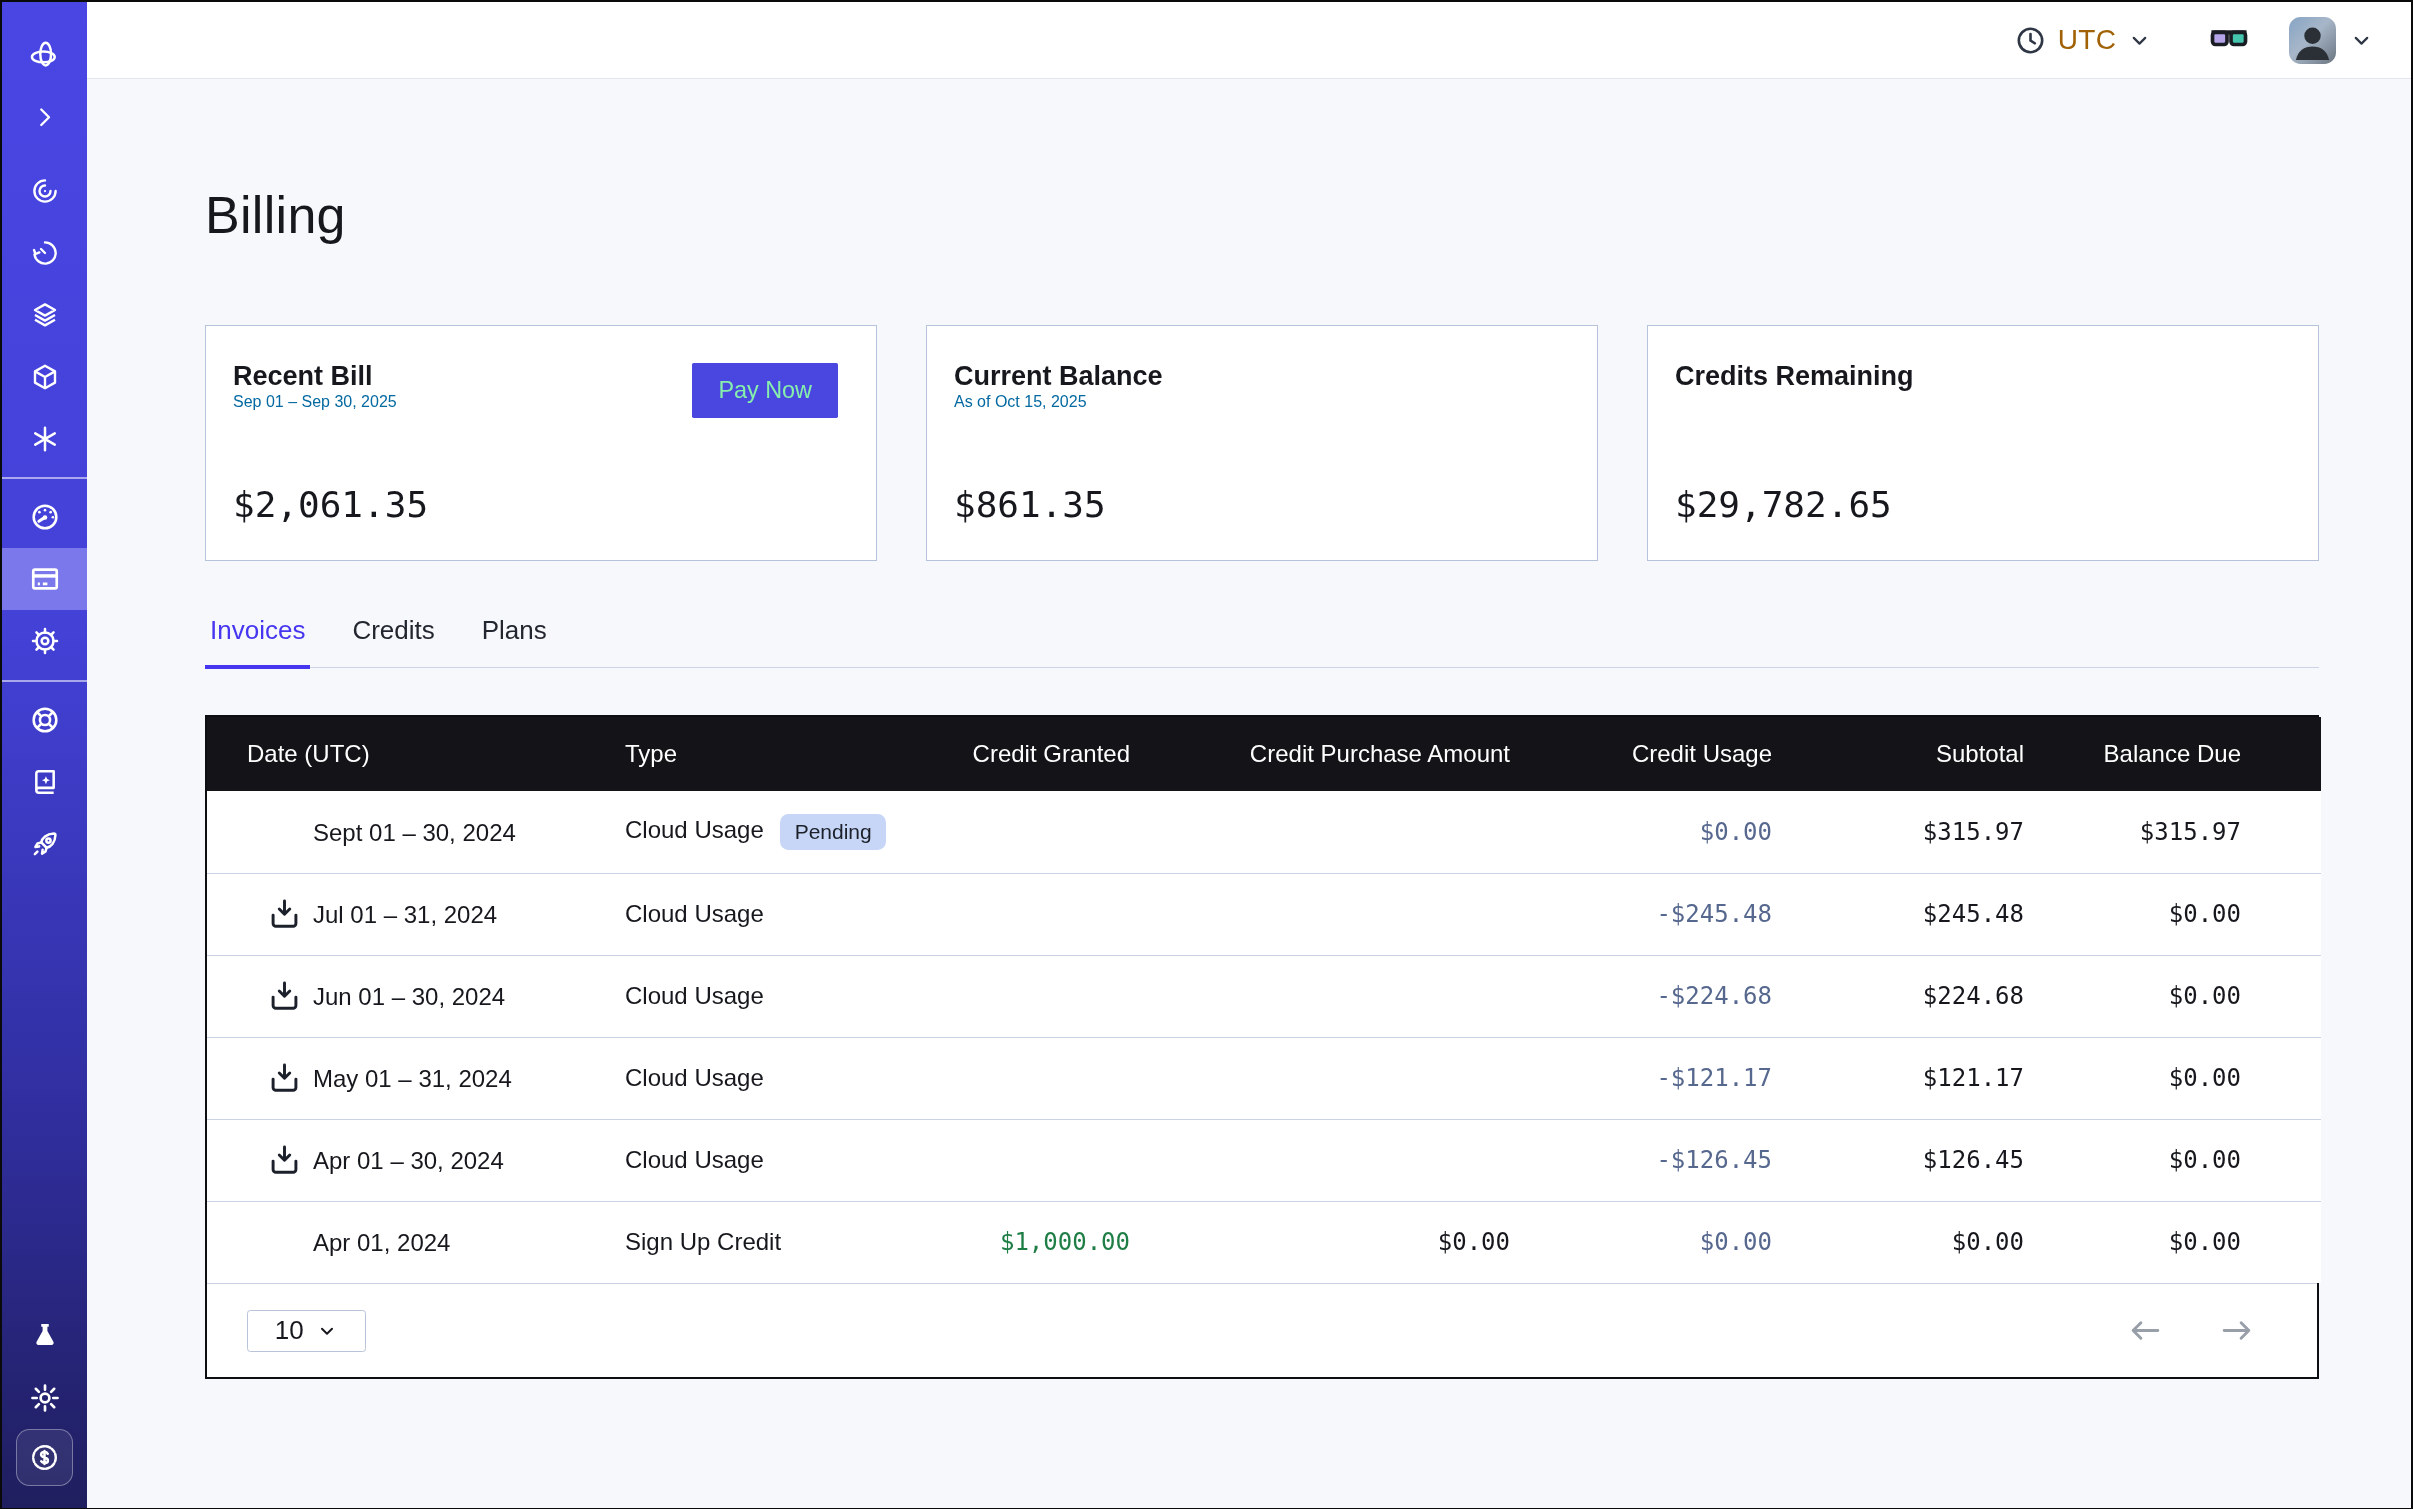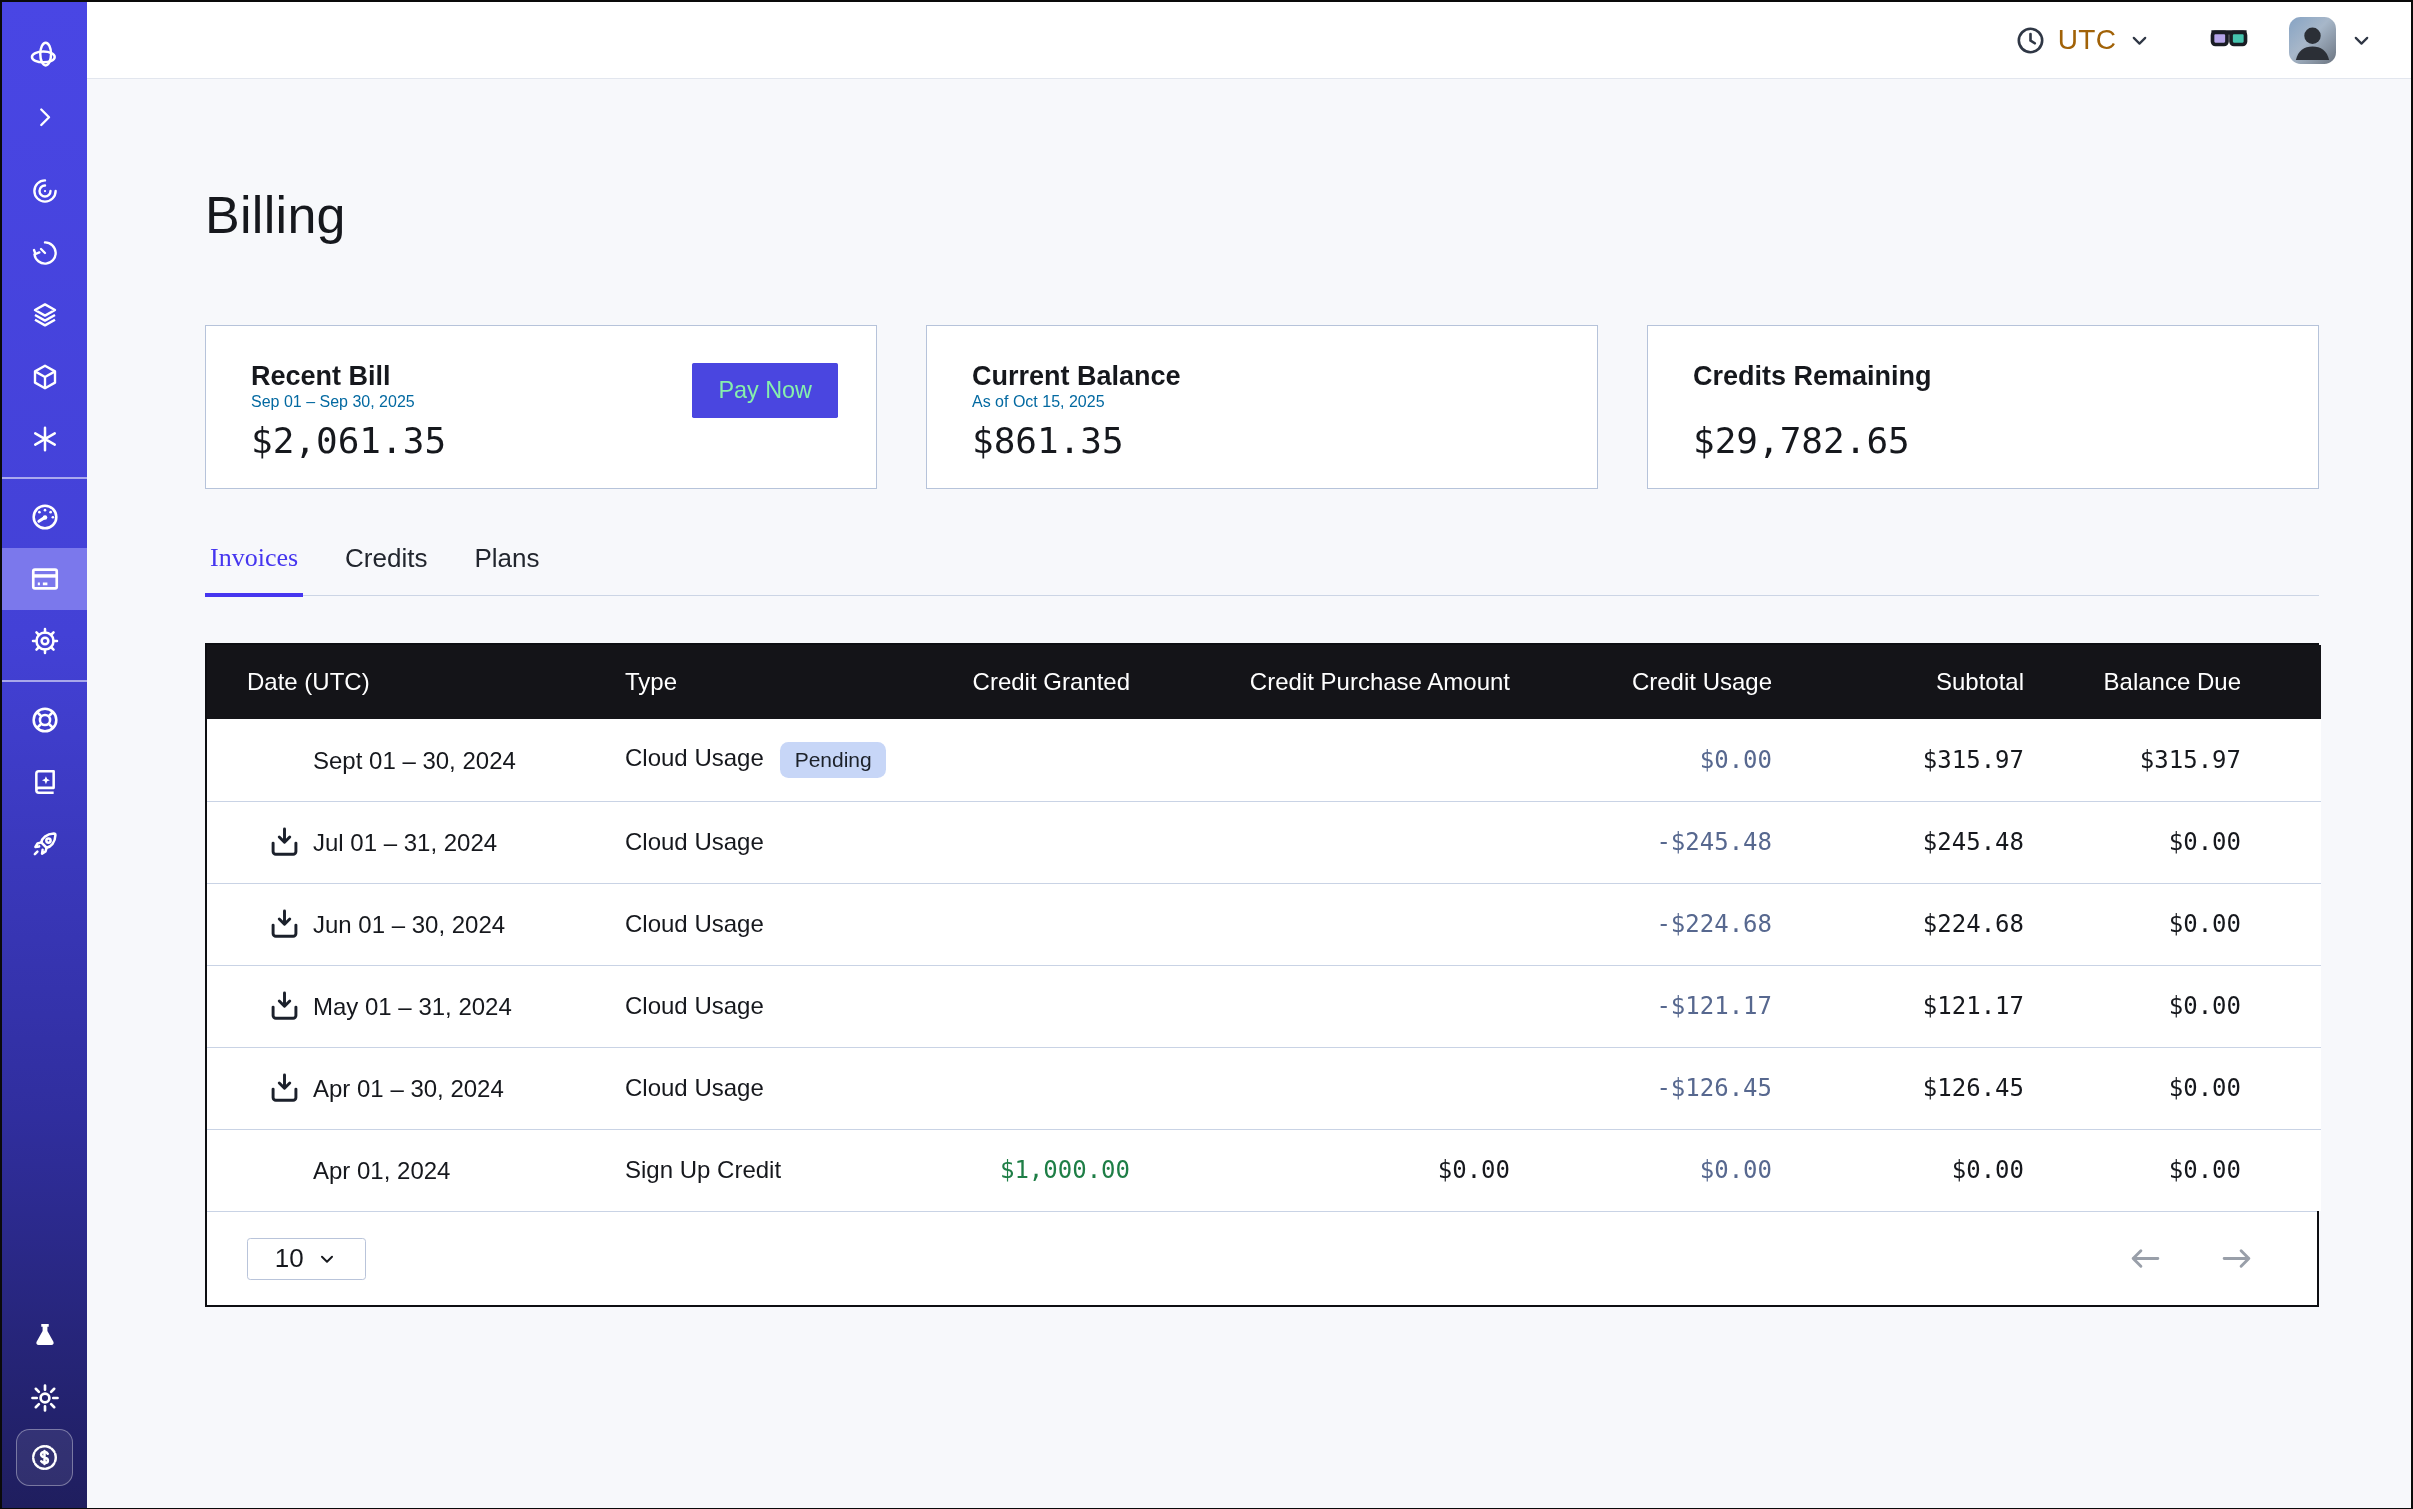--- a/index.html
+++ b/index.html
@@ -54,38 +54,38 @@
   .account-chevron { margin-left: 12.6px; cursor: pointer; display: flex; }
 
   
   .content { position: absolute; left: 85px; top: 79px; right: 0; bottom: 0; background: #f7f8fb; overflow: hidden; }
   .container { margin-left: 118px; width: 2114px; }
   .page-title { margin-top: 104px; font-size: 52px; font-weight: 400; color: #16181d; letter-spacing: 0.3px; }
 
   
   .cards { margin-top: 80px; display: flex; justify-content: space-between; }
   .card {
-    width: 672px; height: 164px; background: #ffffff;
+    width: 672px; height: 236px; background: #ffffff;
     border: 1.7px solid #b6c3da; position: relative;
-    padding: 35px 45px; display: flex; flex-direction: column;
+    padding: 35px 27px; display: flex; flex-direction: column;
   }
   .card-title { font-size: 27px; font-weight: 700; color: #16181d; }
   .card-subtitle { margin-top: 1px; font-size: 16px; color: #0369a1; min-height: 27px; }
   .card-amount { margin-top: auto; font-size: 36px; color: #16181d; }
   .pay-now-btn {
     position: absolute; top: 37px; right: 38px;
     background: #4a46e0; color: #86efac; border: none; cursor: pointer;
     font-size: 23.4px; font-weight: 500; font-family: inherit;
     padding: 14.2px 26px; border-radius: 1.7px;
   }
 
   
   .tabs { margin-top: 54px; border-bottom: 1.7px solid #ccd5e5; display: flex; }
   .tab { position: relative; font-size: 26px; font-weight: 500; color: #22262e; padding: 0 5px 21px 5px; margin-right: 37px; cursor: pointer; }
-  .tab.active { color: #4636ef; font-family: Liberation Serif, serif; }
+  .tab.active { color: #4636ef; }
   .tab.active::after { content: ""; position: absolute; left: 0; right: 0; bottom: -1.7px; height: 4.2px; background: #4636ef; }
 
   
   .table-wrap { margin-top: 47px; border: 2.5px solid #0d0e12; background: #bef264; margin-bottom: 108px; }
   table { width: 100%; border-collapse: collapse; table-layout: fixed; }
   thead tr { background: #141418; height: 74px; }
   th { color: #ffffff; font-size: 24px; font-weight: 500; }
   th, td { vertical-align: middle; }
   .h-left { text-align: left; }
   .h-right { text-align: right; padding-right: 33px; }

